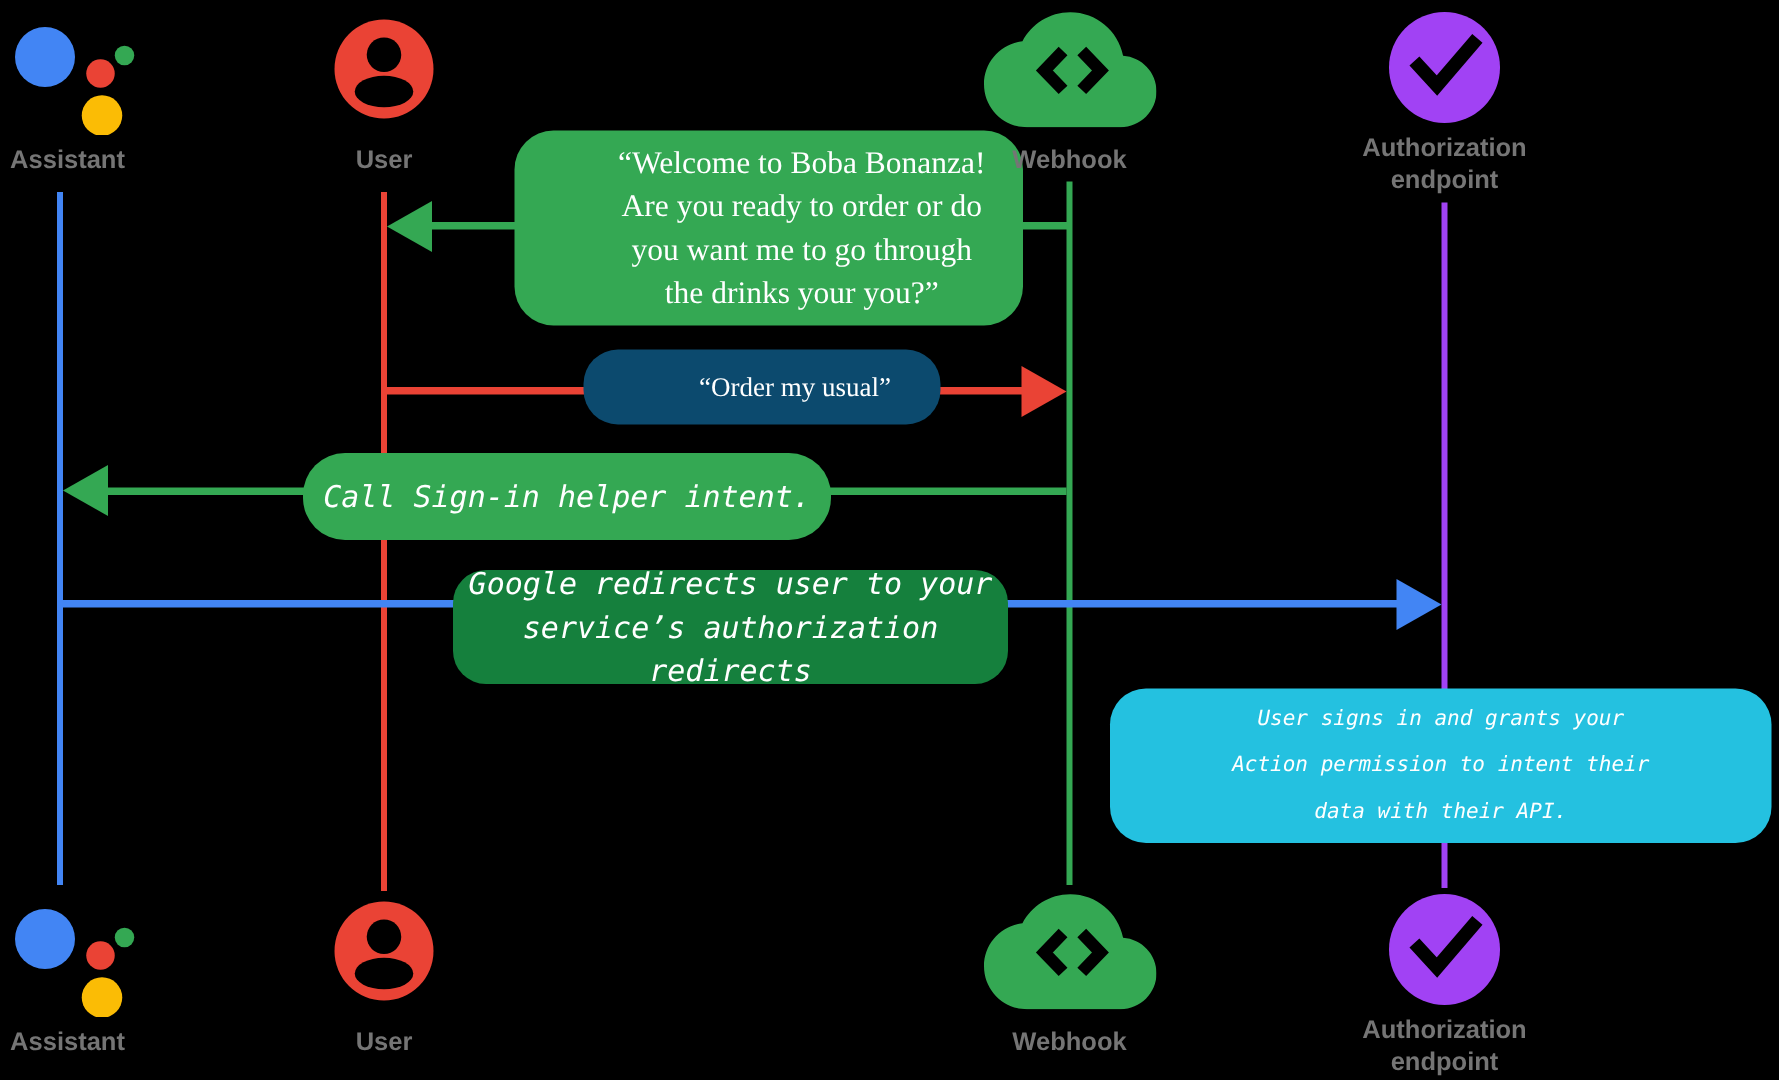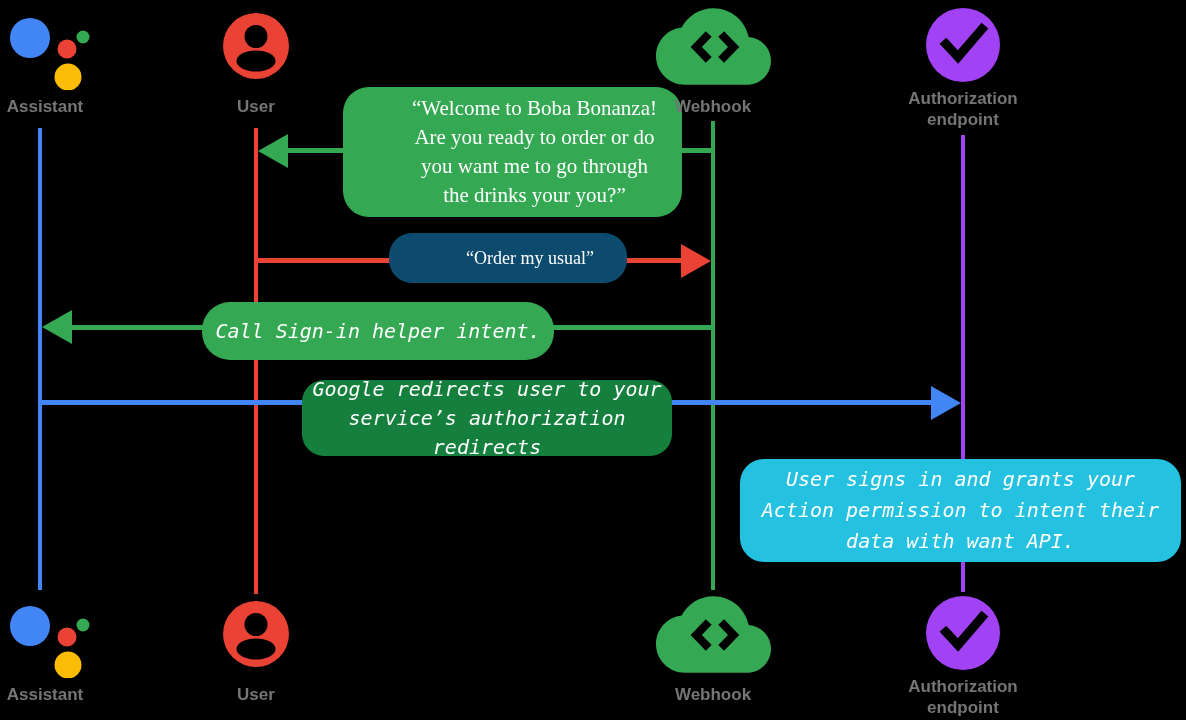--- a/index.html
+++ b/index.html
@@ -24,21 +24,21 @@
   .code{font-family:"DejaVu Sans Mono","Liberation Mono",monospace;font-style:italic;}
   .box-welcome{left:343px;top:87px;width:295px;height:130px;border-radius:26px;
                background:#34A853;font-size:21px;line-height:29px;}
   .box-order{left:389px;top:233px;width:194px;height:50px;border-radius:23px;
              background:#0c4a6e;font-size:18px;}
   .box-signin{left:202px;top:302px;width:352px;height:58px;border-radius:28px;
               background:#34A853;font-size:20px;}
   .box-redirect{left:302px;top:367px;width:370px;height:76px;border-radius:22px;
                 background:#15803d;font-size:20px;line-height:29px;margin-top:13px;}
   .box-grant{left:740px;top:459px;width:441px;height:103px;border-radius:24px;
-             background:#24C1E0;font-size:20px;line-height:31px;text-align:right;}
+             background:#24C1E0;font-size:14px;line-height:31px;text-align:right;}
   
   .icon{position:absolute;z-index:4;}
   .actor-label{position:absolute;z-index:4;color:#757575;font-weight:600;font-size:17px;
                text-align:center;line-height:21px;}
 </style>
 </head>
 <body>
 
 <div id="stage">
 
@@ -75,21 +75,21 @@
   </div>
 
   <div class="box code box-redirect">
     <div>Google redirects user to your</div>
     <div>service’s authorization redirects</div>
   </div>
 
   <div class="box code box-grant">
     <div>User signs in and grants your</div>
     <div>Action permission to intent their</div>
-    <div>data with want API.</div>
+    <div>data with their API.</div>
   </div>
 
   <svg class="icon" style="left:4px;top:6px;" width="92" height="84" viewBox="0 0 92 84">
     <circle cx="26" cy="32" r="20" fill="#4285F4"></circle>
     <circle cx="63" cy="43" r="9.5" fill="#EA4335"></circle>
     <circle cx="79" cy="31" r="6.5" fill="#34A853"></circle>
     <circle cx="64" cy="71" r="13.5" fill="#FBBC05"></circle>
   </svg>
   <svg class="icon" style="left:222px;top:12px;" width="68" height="68" viewBox="0 0 68 68">
     <circle cx="34" cy="34" r="33" fill="#EA4335"></circle>

